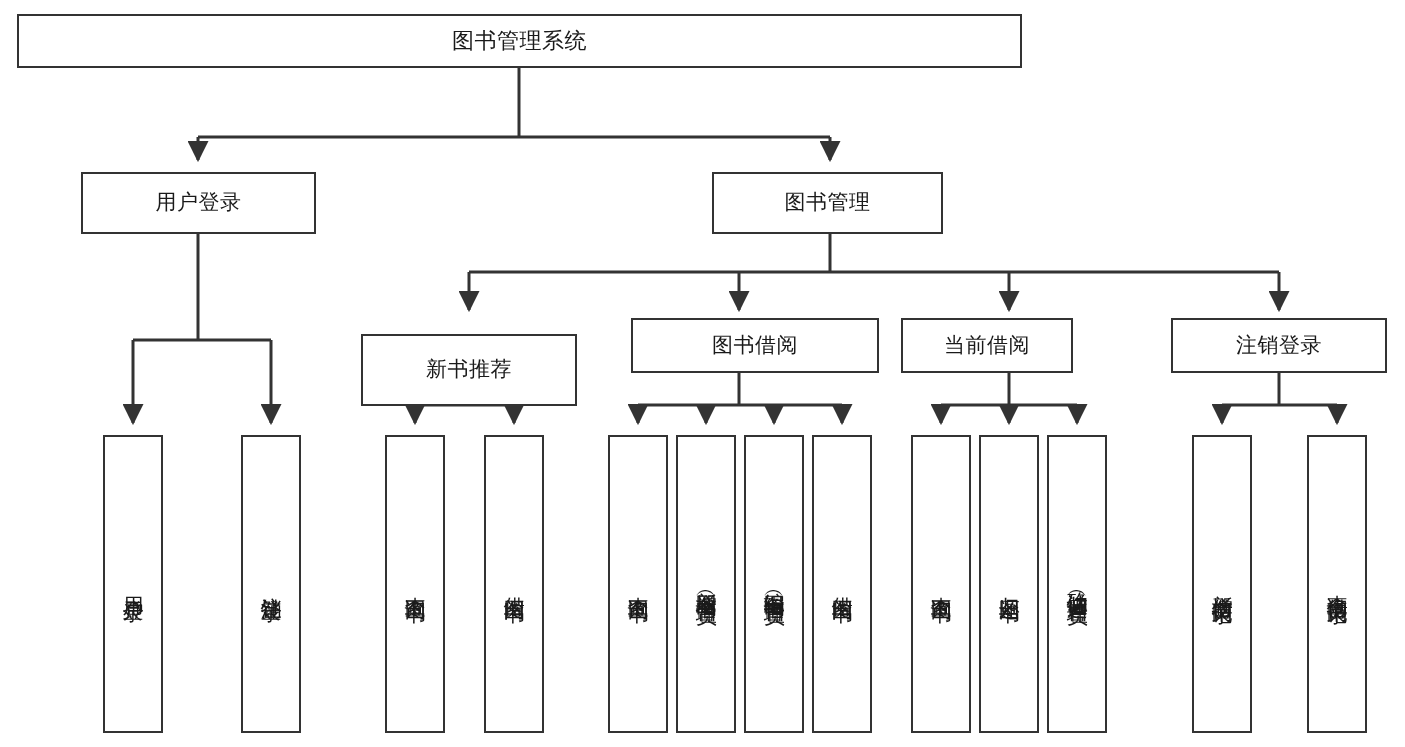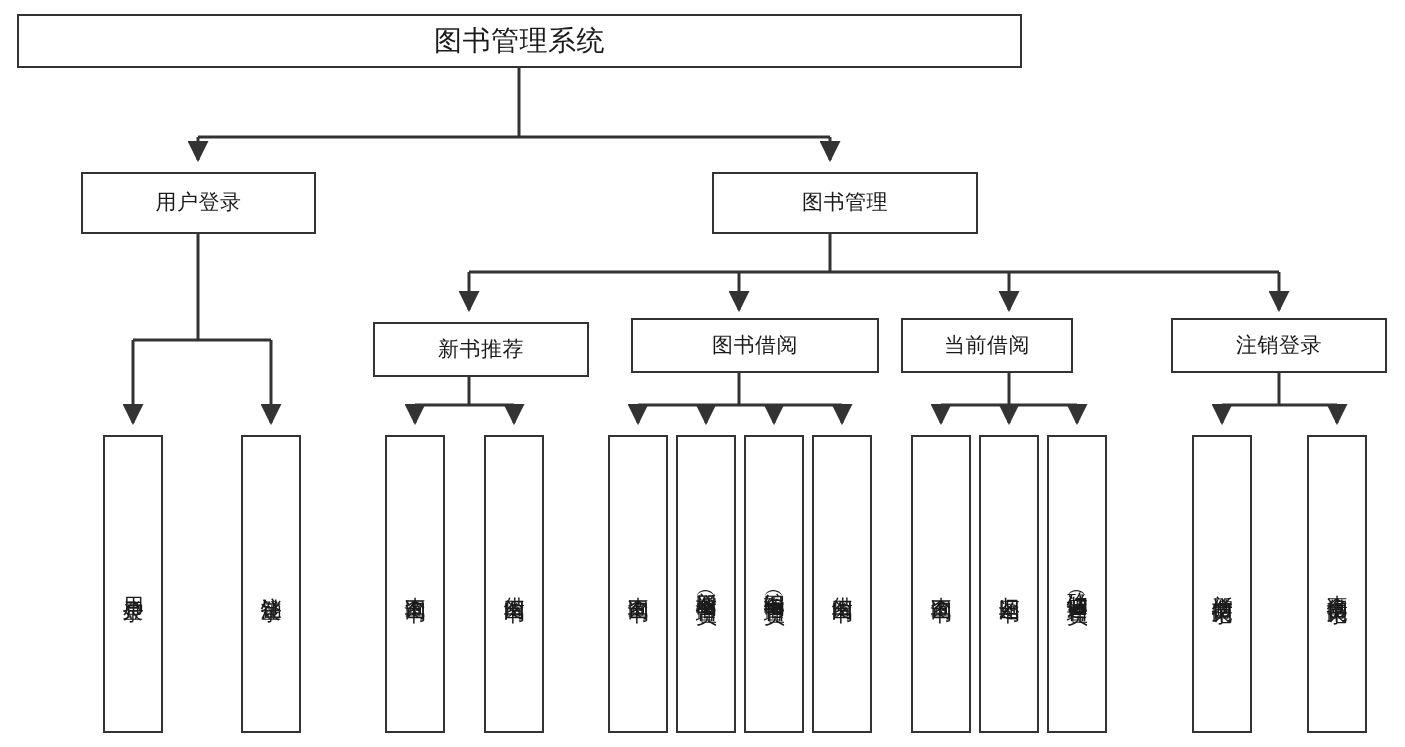--- a/index.html
+++ b/index.html
@@ -39,21 +39,21 @@
   .node-box.horiz {
     writing-mode: horizontal-tb;
   }
   .node-label-h {
     font-size: 21px;
     line-height: 1.2;
     letter-spacing: 0.5px;
     white-space: nowrap;
   }
   .node-box.root .node-label-h {
-    font-size: 28px;
+    font-size: 22px;
   }
   .node-box.vert {
     align-items: center;
     justify-content: center;
   }
   .node-label-v {
     writing-mode: vertical-rl;
     text-orientation: upright;
     font-size: 21px;
     line-height: 1.35;
@@ -125,25 +125,25 @@
     </g>
   </svg>
 
   <div class="node-box horiz root" style="left:17px; top:14px; width:1005px; height:54px;">
     <span class="node-label-h">图书管理系统</span>
   </div>
 
   <div class="node-box horiz" style="left:81px; top:172px; width:235px; height:62px;">
     <span class="node-label-h">用户登录</span>
   </div>
-  <div class="node-box horiz" style="left:712px; top:172px; width:266px; height:62px;">
+  <div class="node-box horiz" style="left:712px; top:172px; width:231px; height:62px;">
     <span class="node-label-h">图书管理</span>
   </div>
 
-  <div class="node-box horiz" style="left:361px; top:322px; width:216px; height:55px;margin-left:12px;">
+  <div class="node-box horiz" style="left:361px; top:334px; width:216px; height:72px;">
     <span class="node-label-h">新书推荐</span>
   </div>
   <div class="node-box horiz" style="left:631px; top:318px; width:248px; height:55px;">
     <span class="node-label-h">图书借阅</span>
   </div>
   <div class="node-box horiz" style="left:901px; top:318px; width:172px; height:55px;">
     <span class="node-label-h">当前借阅</span>
   </div>
   <div class="node-box horiz" style="left:1171px; top:318px; width:216px; height:55px;">
     <span class="node-label-h">注销登录</span>

